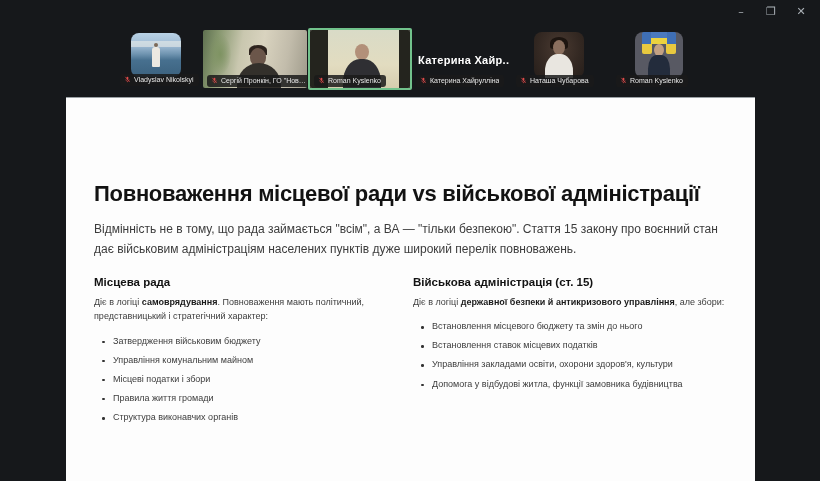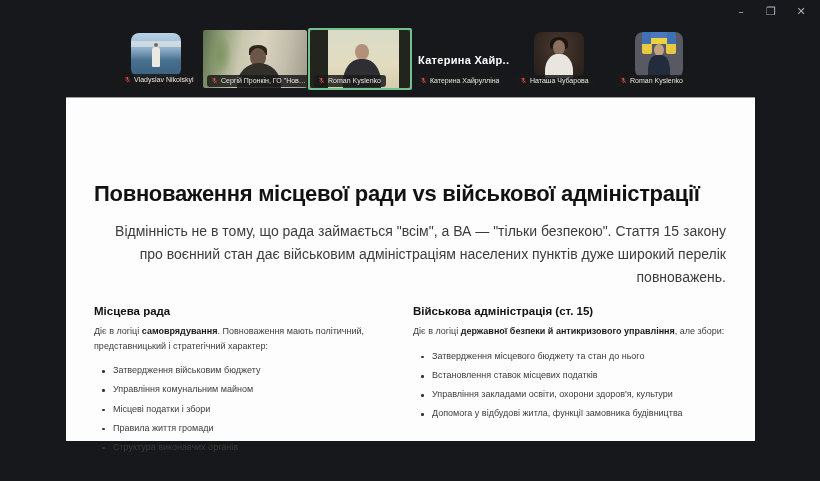--- a/index.html
+++ b/index.html
@@ -87,31 +87,31 @@
   .av6 .flag{position:absolute;top:0;width:10px;height:22px;
     background:linear-gradient(180deg,#3f6fb5 0 55%,#e8c93f 55% 100%);border-radius:2px;}
   .av6 .f1{left:7px;}  .av6 .f2{right:7px;}
   .av6 .banner{position:absolute;left:16px;top:0;width:16px;height:12px;
     background:linear-gradient(180deg,#4a79bd 0 50%,#ecd23f 50% 100%);}
   .av6 .head{position:absolute;left:19px;top:12px;width:10px;height:12px;border-radius:50%;background:#c3a183;}
   .av6 .sh{position:absolute;left:13px;top:23px;width:22px;height:23px;border-radius:40% 40% 0 0/60% 60% 0 0;background:#232c3c;}
 
   
   .slide{
-    position:absolute;left:66px;top:97px;width:689px;height:344px;
+    position:absolute;left:66px;top:97px;width:689px;height:384px;
     background:#fdfdfd;border-top:1px solid #9aa0a4;
     box-sizing:border-box;padding:0 28px;color:#111;
   }
   .slide h1{
     margin:84px 0 0 0;font-size:22px;line-height:1.1;
     letter-spacing:-.3px;color:#121212;font-weight:bold;
   }
   .intro{
     margin:14px 0 16px 0;width:632px;
-    font-size:14px;line-height:1.65;color:#3c3c3c;text-align:right;
+    font-size:12px;line-height:1.65;color:#3c3c3c;
   }
   .cols{display:flex;margin-top:4px;}
   .col{width:282px;}
   .col.c2{margin-left:44px;width:322px;}
   .col h2{margin:0;font-size:11.5px;font-weight:bold;color:#121212;}
   .lead{margin:7px 0 0 0;font-size:9px;line-height:1.6;color:#3c3c3c;}
   .lead b{color:#1a1a1a;}
   .col ul{list-style:none;margin:11px 0 0 0;padding:0;}
   .col li{
     position:relative;padding-left:19px;margin-bottom:7px;
@@ -253,21 +253,21 @@
           <li>Місцеві податки і збори</li>
           <li>Правила життя громади</li>
           <li>Структура виконавчих органів</li>
         </ul>
       </div>
 
       <div class="col c2">
         <h2>Військова адміністрація (ст. 15)</h2>
         <p class="lead"><span>Діє в логіці </span><b>державної безпеки й антикризового управління</b><span>, але збори:</span></p>
         <ul>
-          <li>Затвердження місцевого бюджету та стан до нього</li>
+          <li>Встановлення місцевого бюджету та змін до нього</li>
           <li>Встановлення ставок місцевих податків</li>
           <li>Управління закладами освіти, охорони здоров'я, культури</li>
           <li>Допомога у відбудові житла, функції замовника будівництва</li>
         </ul>
       </div>
 
     </div>
   </div>
 
 </div>

